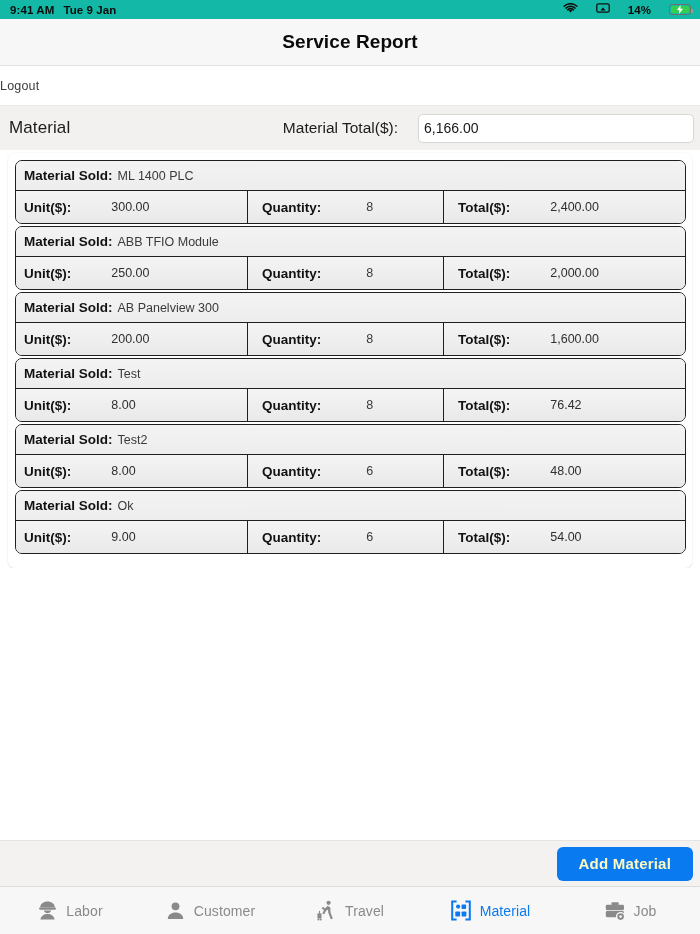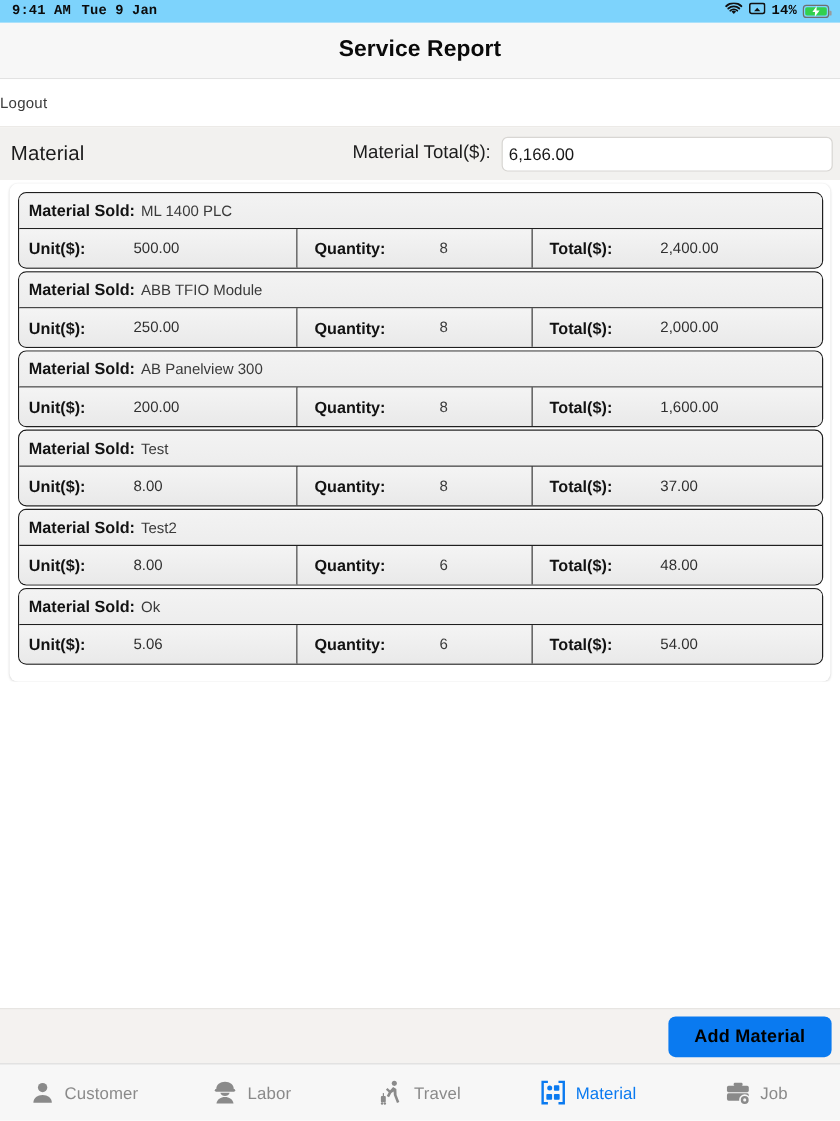--- a/index.html
+++ b/index.html
@@ -20,32 +20,31 @@
     height: 934px;
     display: flex;
     flex-direction: column;
     background: #ffffff;
   }
 
   
   .statusbar {
     height: 19px;
     flex: 0 0 19px;
-    background: #7dd3fc;
+    background: #14b8a6;
     display: flex;
     align-items: center;
     padding: 0 9px 0 10px;
     font-size: 11.5px;
     color: #0b0b0b;
     font-weight: 600;
     letter-spacing: .1px;
-    font-family: Liberation Mono, monospace;
   }
   .sb-left { display: flex; align-items: center; gap: 9px; }
-  .sb-right { margin-left: auto; display: flex; align-items: center; gap: 5px; }
+  .sb-right { margin-left: auto; display: flex; align-items: center; gap: 18px; }
   .sb-battery-pct { font-size: 11.5px; font-weight: 600; }
   .battery {
     position: relative;
     width: 22px; height: 11px;
     border: 1px solid #6f6f6f;
     border-radius: 3px;
     box-sizing: border-box;
     display: flex; align-items: center;
   }
   .battery::after {
@@ -109,21 +108,21 @@
   }
   .section-title {
     font-size: 17px;
     color: #1c1c1c;
     letter-spacing: .1px;
   }
   .total-label {
     margin-left: auto;
     font-size: 15.5px;
     color: #1c1c1c;
-    padding-right: 9px;
+    padding-right: 20px;
     white-space: nowrap;
   }
   .total-input {
     width: 276px;
     height: 29px;
     box-sizing: border-box;
     background: #ffffff;
     border: 1px solid #d8d6d3;
     border-radius: 5px;
     padding: 0 5px;
@@ -197,21 +196,21 @@
     flex: 0 0 45px;
     background: #f4f2f0;
     border-top: 1px solid #e7e5e2;
     display: flex;
     align-items: center;
     justify-content: flex-end;
     padding-right: 7px;
   }
   .btn-primary {
     background: #0a7af0;
-    color: #000000;
+    color: #fef9c3;
     font-size: 15px;
     font-weight: 700;
     border: none;
     border-radius: 6px;
     height: 34px;
     padding: 0 22px;
     cursor: pointer;
     font-family: "Liberation Sans", sans-serif;
     letter-spacing: .2px;
   }
@@ -293,21 +292,21 @@
   <div class="list-wrap">
 
     <div class="mat-card">
       <div class="card-head">
         <span class="lbl-strong">Material Sold:</span>
         <span class="val-light">ML 1400 PLC</span>
       </div>
       <div class="card-row">
         <div class="cell c1">
           <span class="lbl-strong">Unit($):</span>
-          <span class="v-tight">500.00</span>
+          <span class="v-tight">300.00</span>
         </div>
         <div class="cell c2">
           <span class="lbl-strong">Quantity:</span>
           <span class="v-space">8</span>
         </div>
         <div class="cell c3">
           <span class="lbl-strong">Total($):</span>
           <span class="v-tight">2,400.00</span>
         </div>
       </div>
@@ -364,21 +363,21 @@
         <div class="cell c1">
           <span class="lbl-strong">Unit($):</span>
           <span class="v-tight">8.00</span>
         </div>
         <div class="cell c2">
           <span class="lbl-strong">Quantity:</span>
           <span class="v-space">8</span>
         </div>
         <div class="cell c3">
           <span class="lbl-strong">Total($):</span>
-          <span class="v-tight">37.00</span>
+          <span class="v-tight">76.42</span>
         </div>
       </div>
     </div>
 
     <div class="mat-card">
       <div class="card-head">
         <span class="lbl-strong">Material Sold:</span>
         <span class="val-light">Test2</span>
       </div>
       <div class="card-row">
@@ -398,21 +397,21 @@
     </div>
 
     <div class="mat-card">
       <div class="card-head">
         <span class="lbl-strong">Material Sold:</span>
         <span class="val-light">Ok</span>
       </div>
       <div class="card-row">
         <div class="cell c1">
           <span class="lbl-strong">Unit($):</span>
-          <span class="v-tight">5.06</span>
+          <span class="v-tight">9.00</span>
         </div>
         <div class="cell c2">
           <span class="lbl-strong">Quantity:</span>
           <span class="v-space">6</span>
         </div>
         <div class="cell c3">
           <span class="lbl-strong">Total($):</span>
           <span class="v-tight">54.00</span>
         </div>
       </div>
@@ -420,41 +419,41 @@
 
   </div>
 
   <div class="body-fill"></div>
 
   <div class="action-bar">
     <button class="btn-primary">Add Material</button>
   </div>
 
   <div class="tabbar">
-
-    <div class="tab">
-      <span class="tab-icon">
-        <svg width="21" height="21" viewBox="0 0 21 21">
-          <circle cx="10.5" cy="6.3" r="3.9" fill="#8a8a8a"></circle>
-          <path d="M2.8 19c0-4.3 3.5-6.6 7.7-6.6s7.7 2.3 7.7 6.6z" fill="#8a8a8a"></path>
-        </svg>
-      </span>
-      <span class="tab-label">Customer</span>
-    </div>
 
     <div class="tab">
       <span class="tab-icon">
         <svg width="21" height="21" viewBox="0 0 21 21">
           <path d="M3.2 7.4C3.2 3.9 6.4 1.4 10.5 1.4s7.3 2.5 7.3 6z" fill="#8a8a8a"></path>
           <rect x="2" y="7.5" width="17" height="2.2" rx="1.1" fill="#8a8a8a"></rect>
           <path d="M6.6 10.6a4.2 4.2 0 0 0 7.8 0z" fill="#8a8a8a"></path>
           <path d="M3.4 19.6c.5-3.6 3.6-5.5 7.1-5.5s6.6 1.9 7.1 5.5z" fill="#8a8a8a"></path>
         </svg>
       </span>
       <span class="tab-label">Labor</span>
+    </div>
+
+    <div class="tab">
+      <span class="tab-icon">
+        <svg width="21" height="21" viewBox="0 0 21 21">
+          <circle cx="10.5" cy="6.3" r="3.9" fill="#8a8a8a"></circle>
+          <path d="M2.8 19c0-4.3 3.5-6.6 7.7-6.6s7.7 2.3 7.7 6.6z" fill="#8a8a8a"></path>
+        </svg>
+      </span>
+      <span class="tab-label">Customer</span>
     </div>
 
     <div class="tab">
       <span class="tab-icon">
         <svg width="21" height="21" viewBox="0 0 21 21">
           <circle cx="12.6" cy="2.8" r="2.1" fill="#8a8a8a"></circle>
           <path d="M11.6 5.8 8.4 9.3l-2.1 4.1 1.9.9 1.9-3.5 1.9-1.3.2 3.1 2.6 6.6 2-.8-2.3-5.9-.2-5.1z" fill="#8a8a8a"></path>
           <path d="M9.6 9.1 6.9 6.7l-1.3 1.5 3 2.6z" fill="#8a8a8a"></path>
           <rect x="1.4" y="13.3" width="4.1" height="5.3" rx="0.8" fill="#8a8a8a"></rect>
           <rect x="3" y="10.9" width="1" height="2.6" fill="#8a8a8a"></rect>

